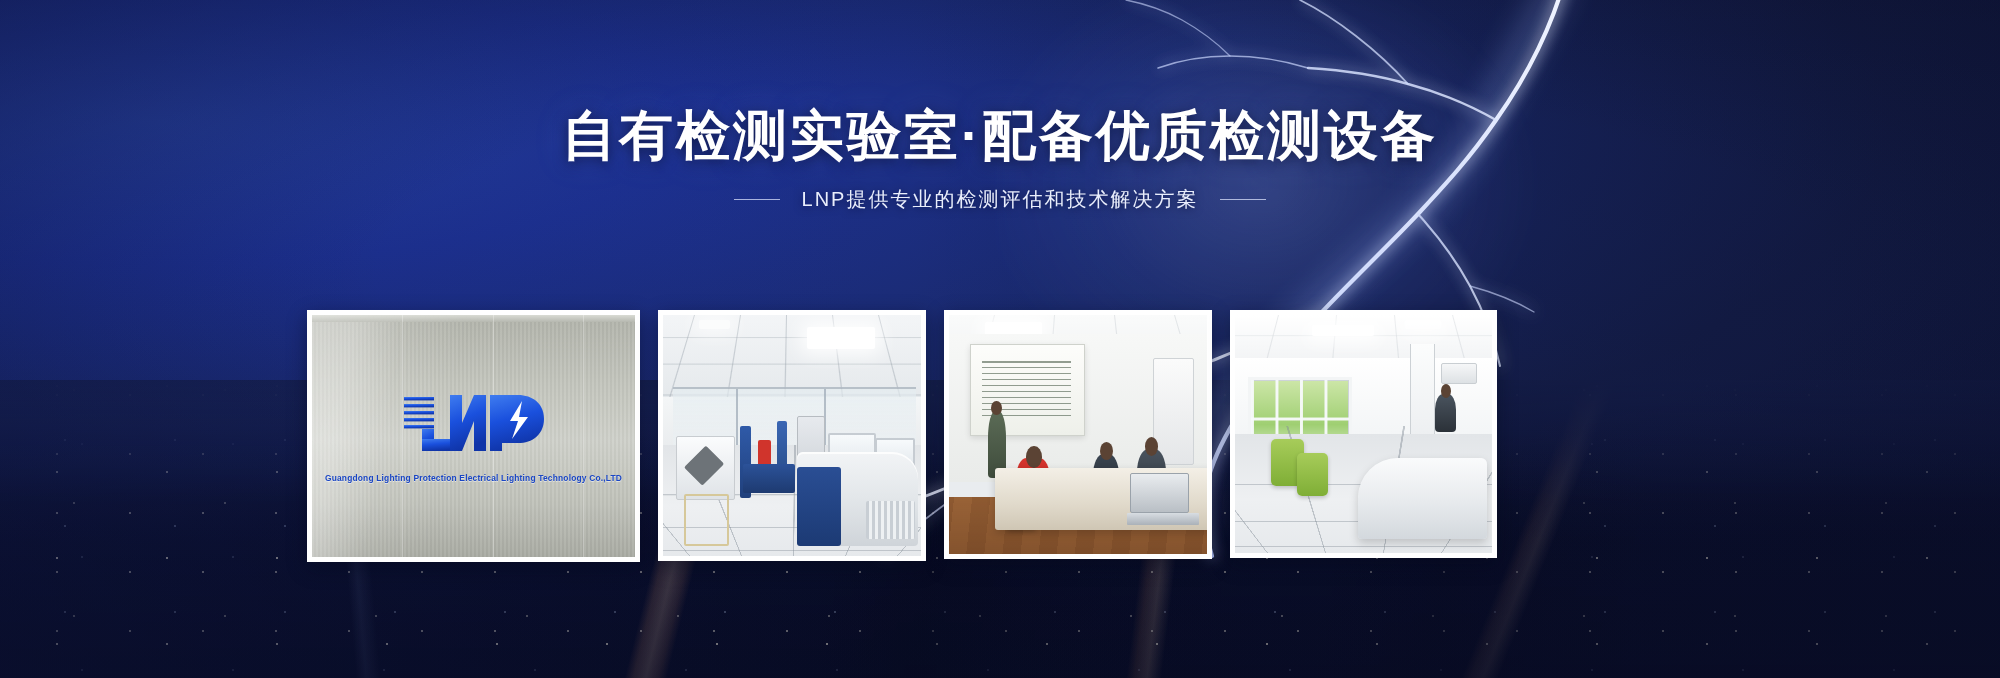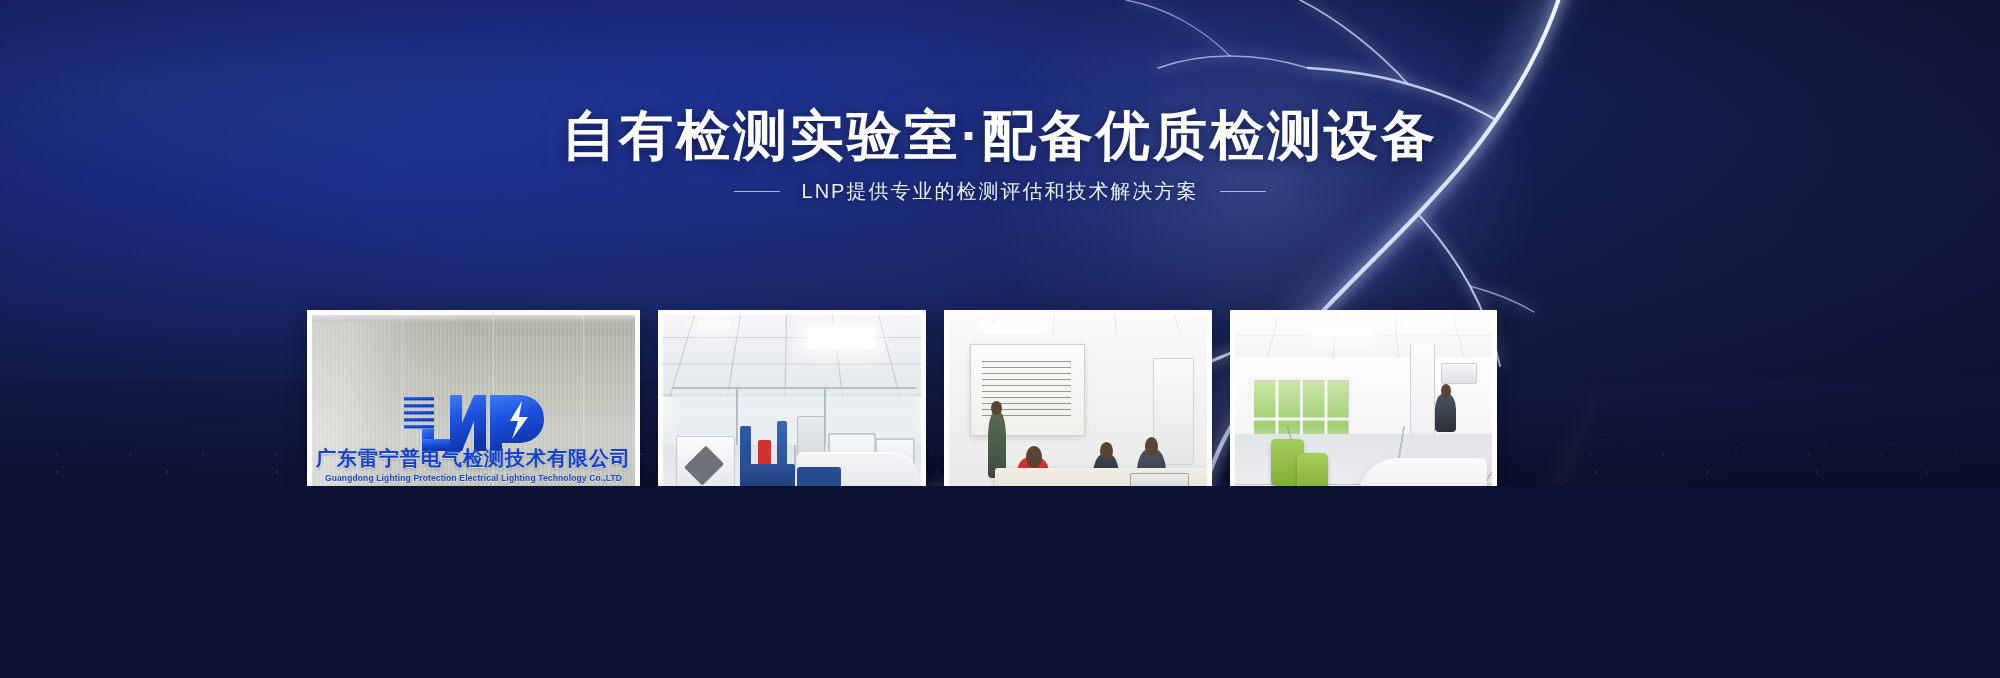--- a/index.html
+++ b/index.html
@@ -7,21 +7,21 @@
     padding: 0;
     background: #0b1130;
   }
   body {
     font-family: "Liberation Sans", "DejaVu Sans", sans-serif;
   }
 
   #banner {
     position: relative;
     width: 2000px;
-    height: 486px;
+    height: 678px;
     overflow: hidden;
     background: #701a75;
   }
 
   
   .bg-base {
     position: absolute;
     inset: 0;
     background:
       radial-gradient(120% 95% at 8% 18%, #26409e 0%, #1d3191 22%, #1a2a6e 48%, #16204d 72%, #121a42 100%);
@@ -128,21 +128,21 @@
   .headline {
     margin: 0;
     color: #ffffff;
     font-size: 54px;
     font-weight: bold;
     letter-spacing: 3px;
     line-height: 1.15;
     text-shadow: 0 2px 14px rgba(6,10,40,.75), 0 0 32px rgba(120,150,255,.25);
   }
   .subline {
-    margin: 12px 0 0 0;
+    margin: 20px 0 0 0;
     display: flex;
     align-items: center;
     justify-content: center;
     gap: 22px;
   }
   .rule {
     display: block;
     width: 46px;
     height: 1px;
     background: rgba(225,232,255,.72);
@@ -560,21 +560,20 @@
               <rect x="24" y="58" width="34" height="12"></rect>
             </g>
 
             <path d="M52 70 L52 14 L64 14 L64 42 L76 14 L88 14 L88 70 L76 70 L76 40 L64 70 Z" fill="url(#lnpBlue)"></path>
 
             <path d="M92 14 L120 14 C136 14 146 24 146 38 C146 52 136 62 120 62 L104 62 L104 70 L92 70 Z" fill="url(#lnpBlue)"></path>
             <path d="M124 20 L112 40 L120 40 L114 58 L130 36 L121 36 Z" fill="#ffffff"></path>
           </svg>
         </div>
 
-        <div class="sign-cn">广东雷宁普电气检测技术有限公司</div>
         <div class="sign-en">Guangdong Lighting Protection Electrical Lighting Technology Co.,LTD</div>
       </div>
     </div>
 
     <div class="photo-card card-2">
       <div class="shot room">
         <div class="ceiling">
           <div class="ceil-grid"></div>
         </div>
         <div class="ceil-light" style="left:56%;top:5%;width:26%;height:9%"></div>

